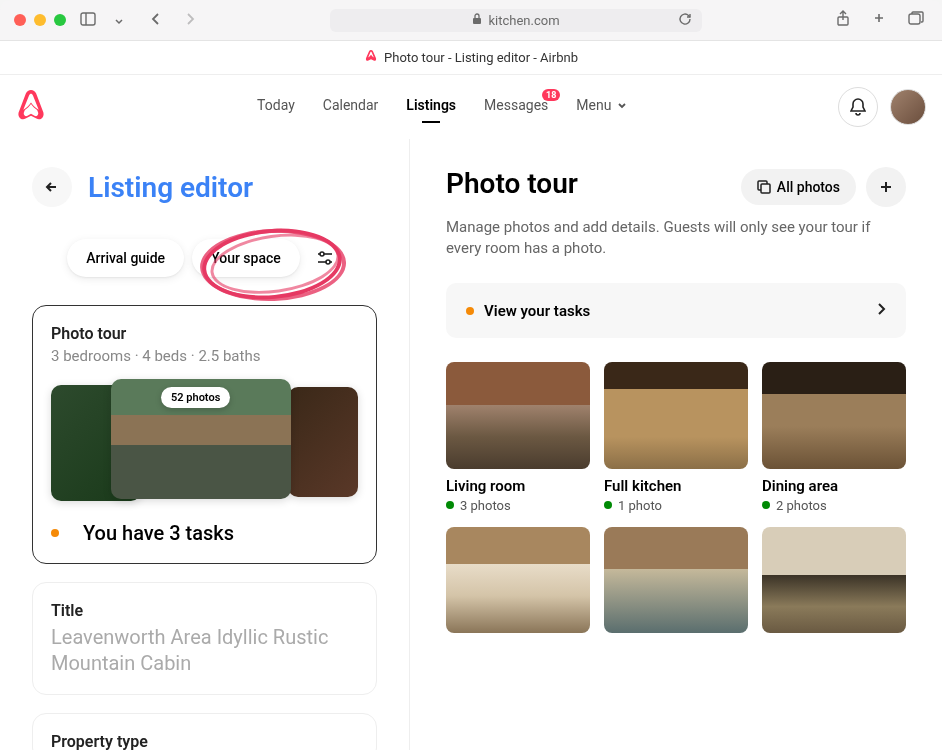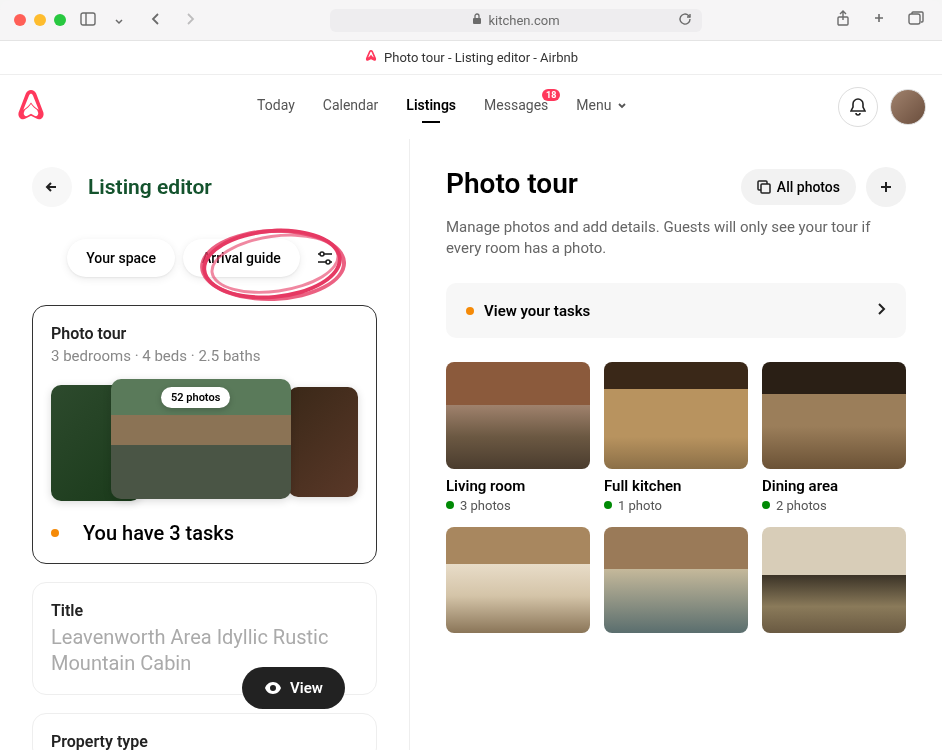--- a/index.html
+++ b/index.html
@@ -34,21 +34,21 @@
 .icon-btn { width: 40px; height: 40px; border-radius: 50%; border: 1px solid #ddd; display: flex; align-items: center; justify-content: center; cursor: pointer; background: #fff; }
 .avatar { width: 36px; height: 36px; border-radius: 50%; background: linear-gradient(135deg,#a0826d,#6b4e3d); border: 1px solid #ddd;}
 
 
 .main { display: flex; background: #fff; height: calc(750px - 120px); }
 .left-panel { width: 410px; border-right: 1px solid #eee; padding: 28px 32px; }
 .right-panel { flex: 1; padding: 28px 36px; overflow: hidden; }
 
 .panel-header { display: flex; align-items: center; gap: 16px; margin-bottom: 32px; }
 .back-btn { width: 40px; height: 40px; border-radius: 50%; background: #f7f7f7; display: flex; align-items: center; justify-content: center; cursor: pointer; flex-shrink: 0;}
-.panel-title { font-size: 21px; font-weight: 600; color: #14532d; }
+.panel-title { font-size: 28px; font-weight: 600; color: #3b82f6; }
 
 .tabs-row { display: flex; gap: 8px; align-items: center; justify-content: center; margin-bottom: 28px; position: relative; }
 .pill-tab { padding: 10px 18px; border-radius: 24px; font-size: 14px; font-weight: 500; cursor: pointer; background: #fff; border: 1px solid transparent; box-shadow: 0 1px 2px rgba(0,0,0,0.06), 0 2px 8px rgba(0,0,0,0.08); }
 .pill-tab.selected { background: #fff;}
 .filter-btn { width: 34px; height: 34px; display: flex; align-items: center; justify-content: center; cursor: pointer; }
 
 
 .scribble { position: absolute; width: 140px; height: 70px; border: 4px solid #e63963; border-radius: 50%; top: -10px; left: 170px; pointer-events: none; transform: rotate(-5deg); }
 .scribble::before { content: ''; position: absolute; inset: -4px -8px -6px -6px; border: 4px solid #e63963; border-radius: 50%; opacity: .8; transform: rotate(3deg);}
 .scribble::after { content: ''; position: absolute; inset: 2px -2px 2px 4px; border: 3px solid #e63963; border-radius: 50%; opacity: .6; transform: rotate(-3deg);}
@@ -215,22 +215,22 @@
     <div class="panel-header">
       <div class="back-btn">
         <svg width="14" height="14" viewBox="0 0 14 14" fill="none" stroke="#222" stroke-width="2">
               <path d="M11 7H3M6 3L2 7l4 4"></path>
             </svg>
       </div>
       <h1 class="panel-title">Listing editor</h1>
     </div>
 
     <div class="tabs-row">
+      <div class="pill-tab">Arrival guide</div>
       <div class="pill-tab selected">Your space</div>
-      <div class="pill-tab">Arrival guide</div>
       <div class="filter-btn">
         <svg width="18" height="16" viewBox="0 0 18 16" fill="none" stroke="#222" stroke-width="1.6">
               <line x1="2" y1="4" x2="16" y2="4"></line>
               <circle cx="6" cy="4" r="2" fill="#fff"></circle>
               <line x1="2" y1="12" x2="16" y2="12"></line>
               <circle cx="12" cy="12" r="2" fill="#fff"></circle>
             </svg>
       </div>
       <div class="scribble"></div>
     </div>
@@ -252,26 +252,20 @@
 
     <div class="card soft">
       <div class="card-title">Title</div>
       <div class="large-sub">Leavenworth Area Idyllic Rustic Mountain Cabin</div>
     </div>
 
     <div class="card soft" style="padding-bottom:6px">
       <div class="card-title">Property type</div>
     </div>
 
-    <div class="view-pill">
-      <svg width="18" height="14" viewBox="0 0 18 14" fill="#fff">
-            <path d="M9 1C5 1 2 4 1 7c1 3 4 6 8 6s7-3 8-6c-1-3-4-6-8-6zm0 9a3 3 0 110-6 3 3 0 010 6z"></path>
-          </svg>
-      <span>View</span>
-    </div>
     </div>
   </div>
 
   <div class="right-panel">
     <div class="right-header">
       <h1 class="right-title">Photo tour</h1>
       <div class="right-actions">
         <div class="all-photos-btn">
           <svg width="14" height="14" viewBox="0 0 14 14" fill="none" stroke="#222" stroke-width="1.5">
               <rect x="4" y="4" width="9" height="9" rx="1"></rect>

